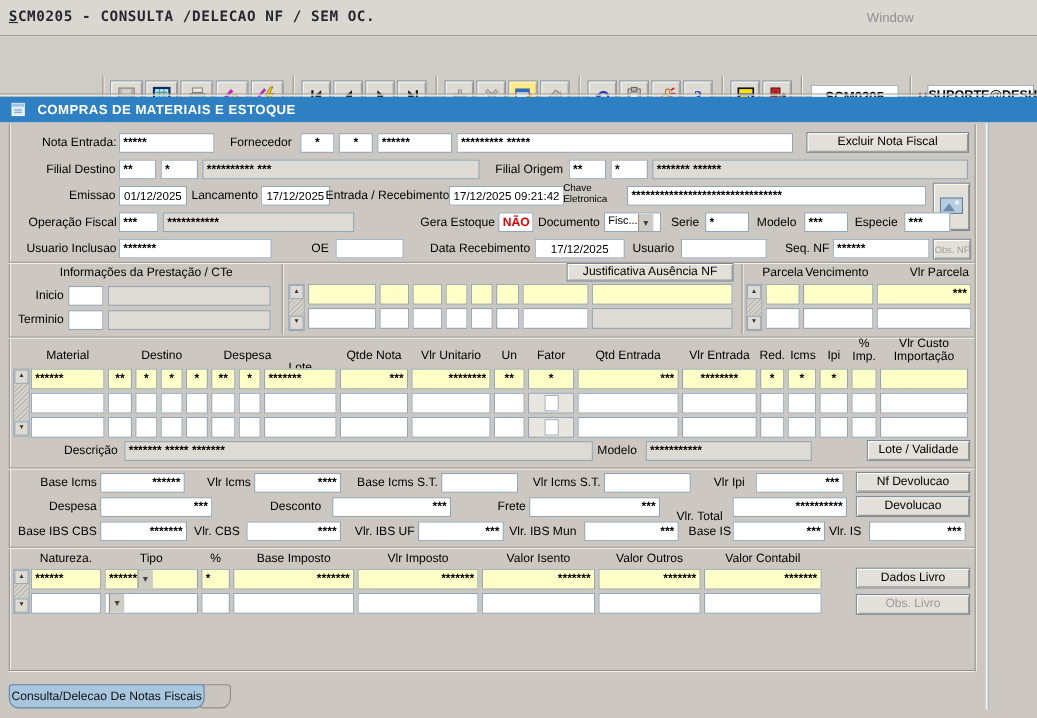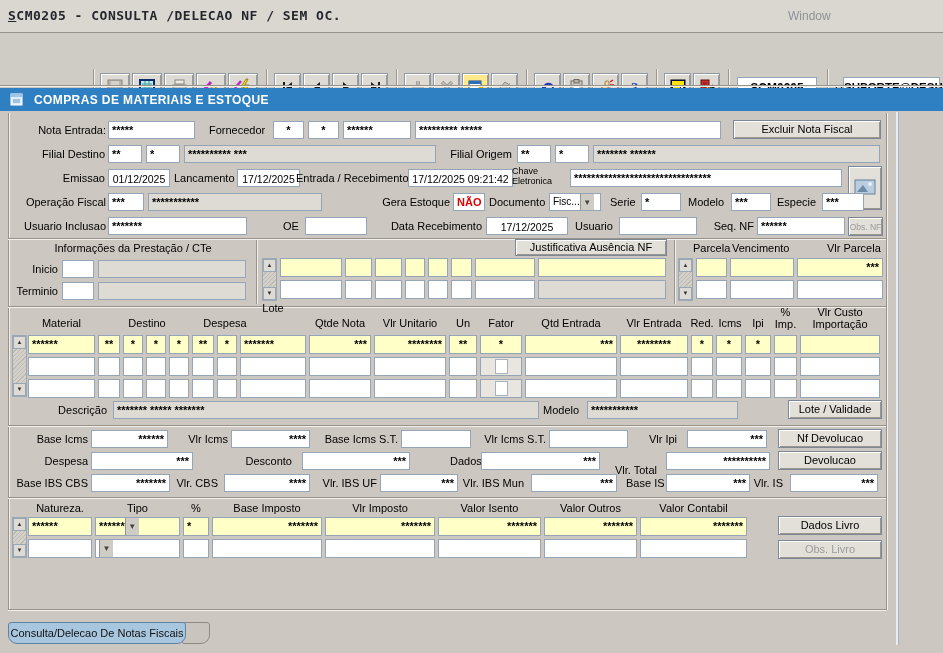--- a/index.html
+++ b/index.html
@@ -346,21 +346,21 @@
   <div class="grow" style="left:696px;top:280px">
     <span class="c" style="width:31px"></span>
       <span class="c" style="width:64px"></span>
       <span class="c" style="width:86px"></span>
   </div>
 
   <div class="hgroove" style="left:8px;top:306px;width:878px"></div>
   <span class="hc" style="left:28px;top:317px;width:67px">Material</span>
   <span class="hc" style="left:112px;top:317px;width:70px">Destino</span>
   <span class="hc" style="left:196px;top:317px;width:58px">Despesa</span>
-  <span class="hc" style="left:240px;top:302px;width:66px">Lote</span>
+  <span class="hc" style="left:240px;top:328px;width:66px">Lote</span>
   <span class="hc" style="left:309px;top:317px;width:62px">Qtde Nota</span>
   <span class="hc" style="left:374px;top:317px;width:72px">Vlr Unitario</span>
   <span class="hc" style="left:449px;top:317px;width:28px">Un</span>
   <span class="hc" style="left:480px;top:317px;width:42px">Fator</span>
   <span class="hc" style="left:525px;top:317px;width:92px">Qtd Entrada</span>
   <span class="hc" style="left:620px;top:317px;width:68px">Vlr Entrada</span>
   <span class="hc" style="left:689px;top:317px;width:26px">Red.</span>
   <span class="hc" style="left:716px;top:317px;width:28px">Icms</span>
   <span class="hc" style="left:745px;top:317px;width:26px">Ipi</span>
   <span class="hc" style="left:774px;top:306px;width:23px">%</span>
@@ -459,21 +459,21 @@
   <span class="lbl r" style="left:478px;top:433px;width:68px">Vlr Icms S.T.</span>
   <div class="fld rt" style="left:549px;top:430px;width:79px"></div>
   <span class="lbl r" style="left:645px;top:433px;width:32px">Vlr Ipi</span>
   <div class="fld rt" style="left:687px;top:430px;width:80px">***</div>
   <div class="btn" style="left:778px;top:429px;width:104px">Nf Devolucao</div>
 
   <span class="lbl r" style="left:28px;top:455px;width:60px">Despesa</span>
   <div class="fld rt" style="left:91px;top:452px;width:102px">***</div>
   <span class="lbl r" style="left:244px;top:455px;width:48px">Desconto</span>
   <div class="fld rt" style="left:302px;top:452px;width:108px">***</div>
-  <span class="lbl r" style="left:450px;top:455px;width:28px">Dados</span>
+  <span class="lbl r" style="left:450px;top:455px;width:28px">Frete</span>
   <div class="fld rt" style="left:481px;top:452px;width:119px">***</div>
   <span class="lbl r" style="left:613px;top:464px;width:44px">Vlr. Total</span>
   <div class="fld rt" style="left:666px;top:452px;width:104px">**********</div>
   <div class="btn" style="left:778px;top:451px;width:104px">Devolucao</div>
 
   <span class="lbl r" style="left:10px;top:477px;width:78px">Base IBS CBS</span>
   <div class="fld rt" style="left:91px;top:474px;width:79px">*******</div>
   <span class="lbl r" style="left:176px;top:477px;width:42px">Vlr. CBS</span>
   <div class="fld rt" style="left:224px;top:474px;width:86px">****</div>
   <span class="lbl r" style="left:315px;top:477px;width:62px">Vlr. IBS UF</span>

